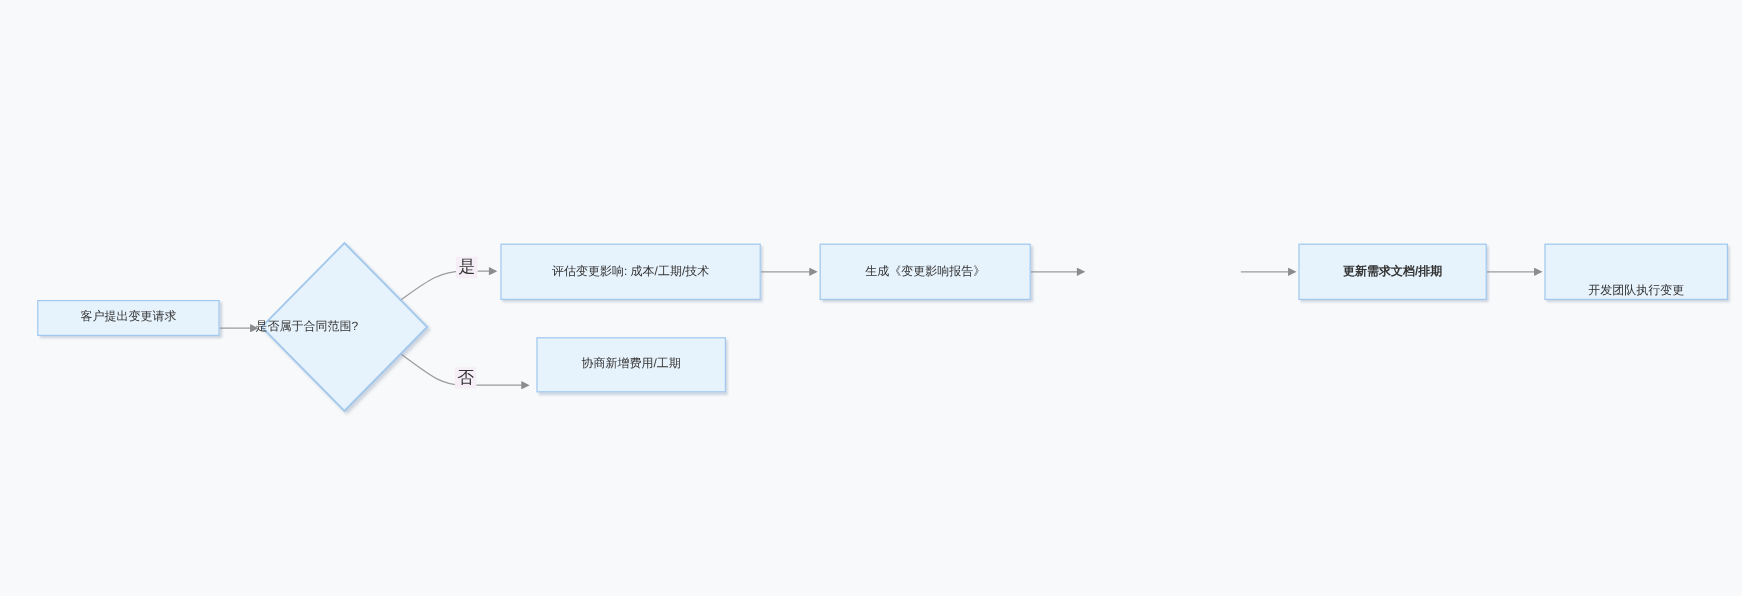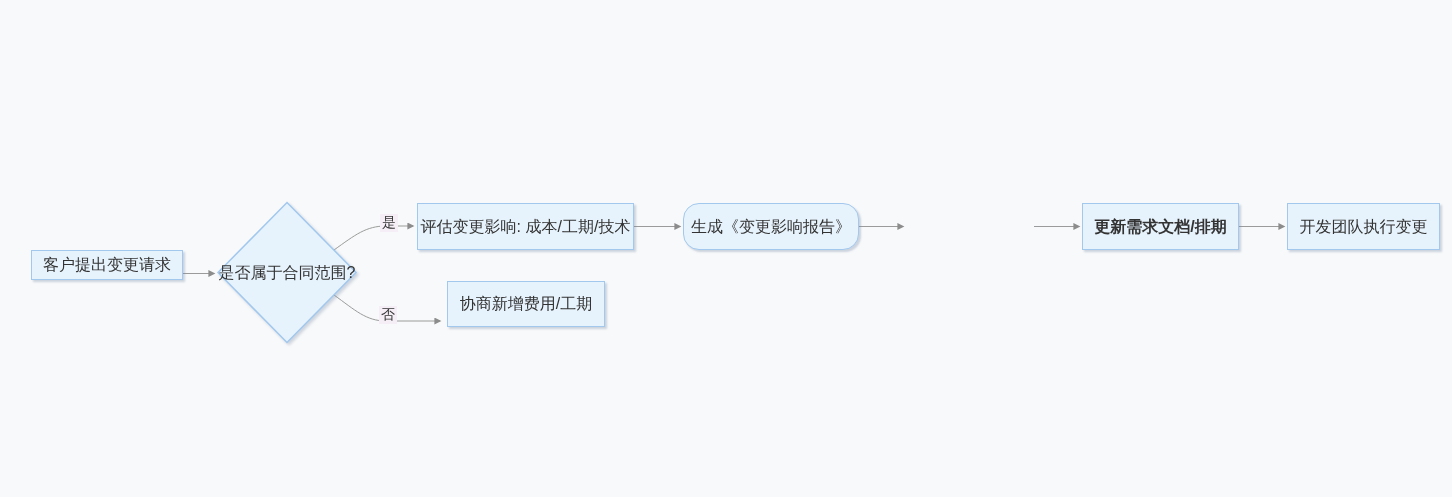--- a/index.html
+++ b/index.html
@@ -37,31 +37,30 @@
     z-index: 2;
     background: var(--node-fill);
     border: 1.5px solid var(--node-border);
     box-shadow: 2px 2px 2px rgba(120, 140, 170, 0.35);
     display: flex;
     align-items: center;
     justify-content: center;
     text-align: center;
   }
   .node-label {
-    font-size: 16px;
+    font-size: 10px;
     color: var(--text);
     line-height: 1.2;
     white-space: nowrap;
   }
   .diamond-wrap {
     position: absolute;
     z-index: 2;
     display: flex;
     align-items: center;
-    justify-content: center;
   }
   .diamond-wrap svg { position: absolute; left: 0; top: 0; }
   .diamond-shape {
     fill: var(--node-fill);
     stroke: var(--node-border);
     stroke-width: 1.5;
     filter: drop-shadow(2px 2px 1.5px rgba(120, 140, 170, 0.35));
   }
   .diamond-label { position: relative; z-index: 3; }
   .edge-label {
@@ -102,30 +101,30 @@
     <svg width="148" height="151" viewBox="0 0 148 151">
       <polygon class="diamond-shape" points="74,5.5 143,75.5 74,145.5 5,75.5"></polygon>
     </svg>
     <span class="node-label diamond-label">是否属于合同范围?</span>
   </div>
 
   <div class="node" style="left:417px; top:203px; width:217px; height:47px;">
     <span class="node-label">评估变更影响: 成本/工期/技术</span>
   </div>
 
-  <div class="node" style="left:683px; top:203px; width:176px; height:47px;border-radius:16px;">
+  <div class="node" style="left:683px; top:203px; width:176px; height:47px;">
     <span class="node-label">生成《变更影响报告》</span>
   </div>
 
 
   <div class="node" style="left:1082px; top:203px; width:157px; height:47px;font-weight:bold;">
     <span class="node-label">更新需求文档/排期</span>
   </div>
 
-  <div class="node" style="left:1287px; top:203px; width:153px; height:47px;">
+  <div class="node" style="left:1287px; top:203px; width:153px; height:47px;align-items:flex-end;">
     <span class="node-label">开发团队执行变更</span>
   </div>
 
   <div class="node" style="left:447px; top:281px; width:158px; height:46px;">
     <span class="node-label">协商新增费用/工期</span>
   </div>
 
   <div class="edge-label" style="left:380px; top:214px;">是</div>
 
   <div class="edge-label" style="left:379px; top:306px;">否</div>

